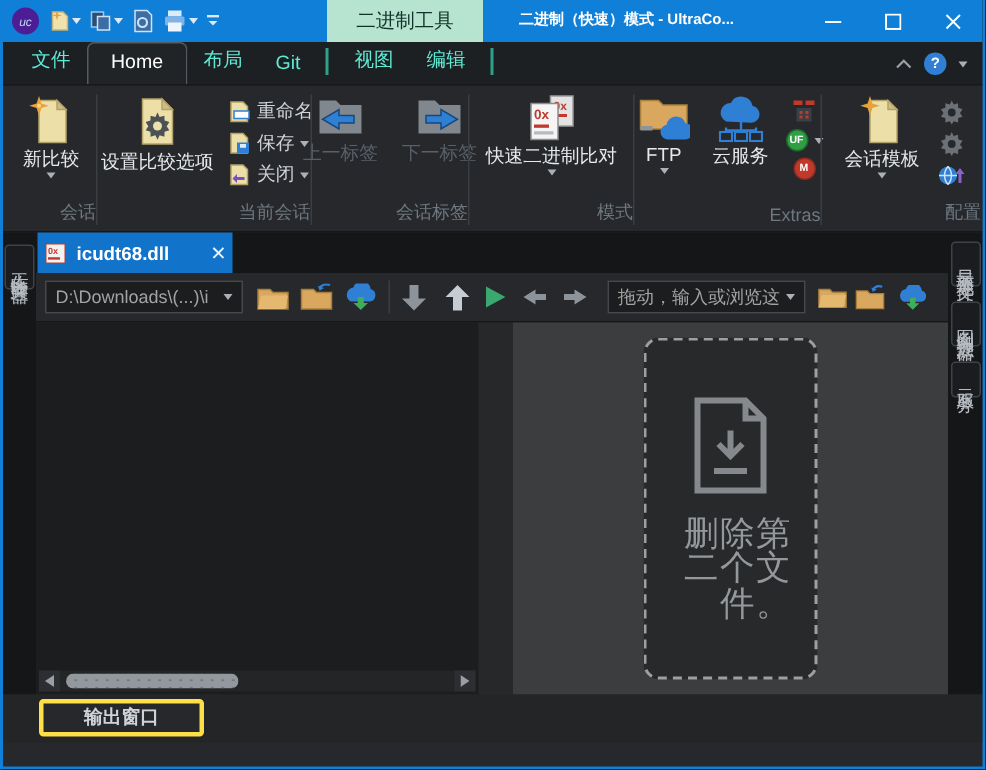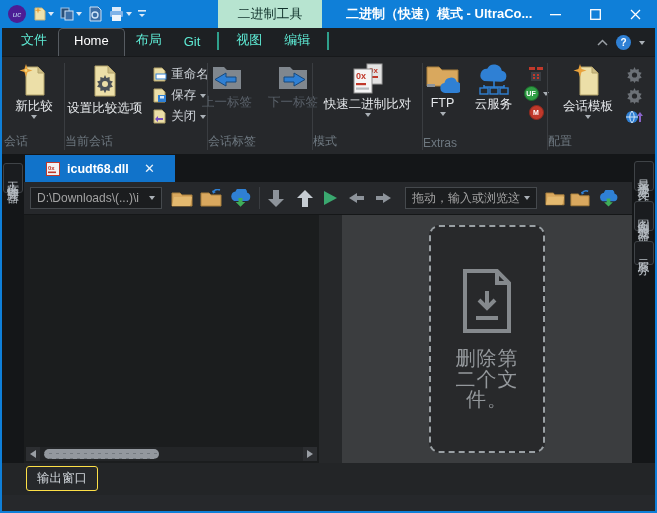--- a/index.html
+++ b/index.html
@@ -16,38 +16,38 @@
   .titlebar{ position:relative; height:28px; flex:0 0 28px; background:#0f7fd8; }
   .qat{ position:absolute; left:6px; top:0; height:28px; display:flex; align-items:center; gap:5px; }
   .qat .qbtn{ display:flex; align-items:center; gap:1px; }
   .logo{ width:18px; height:18px; border-radius:50%; background:#4c1d95; color:#bcd8f2;
          font-size:8px; font-weight:normal; font-style:italic; display:flex; align-items:center; justify-content:center; }
   .caret{ width:0; height:0; border-left:3px solid transparent; border-right:3px solid transparent; border-top:4px solid #dce9f6; }
   .caret.dark{ border-top-color:#aab0b6; }
   .ctx-tab{ position:absolute; left:216px; top:0; width:104px; height:28px; background:#b7e4d0;
             color:#11322b; font-size:13px; display:flex; align-items:center; justify-content:center; }
   .win-title{ position:absolute; left:344px; top:0; height:44px; line-height:28px;
-              color:#ffffff; font-weight:bold; font-size:13px; white-space:nowrap; }
+              color:#ffffff; font-weight:bold; font-size:10px; white-space:nowrap; }
   .win-controls{ position:absolute; right:0; top:0; height:28px; display:flex; }
   .win-btn{ width:40px; height:28px; display:flex; align-items:center; justify-content:center; }
   
   .menubar{ position:relative; height:29px; flex:0 0 29px; background:#1d2023;
             display:flex; align-items:flex-end; padding-left:8px; border-bottom:1px solid #17191b; }
   .menu-item{ padding:4px 11px 7px; color:#5eead4; font-size:13px; white-space:nowrap; }
   .menu-item.active{ color:#ffffff; border:1px solid #565b61; border-bottom:none;
                      border-radius:5px 5px 0 0; padding:4px 15px 8px; background:#212427; }
   .menu-sep{ width:2px; height:18px; background:#2fa08c; margin:0 6px 6px; }
   .menu-right{ position:absolute; right:10px; bottom:6px; display:flex; align-items:center; gap:8px; }
   .help-circle{ width:15px; height:15px; border-radius:50%; background:#2f80d4; color:#fff;
                 font-size:10px; font-weight:bold; display:flex; align-items:center; justify-content:center; }
   
   .ribbon{ height:98px; flex:0 0 98px; background:#26282b; display:flex; padding:2px 0 0 2px; border-bottom:1px solid #141618; }
   .grp{ display:flex; flex-direction:column; }
   .grp-content{ flex:1; display:flex; justify-content:center; padding-top:3px; }
-  .grp-label{ text-align:left; font-size:12px; color:#6e7880; padding:1px 0 4px; white-space:nowrap; }
+  .grp-label{ text-align:right; font-size:12px; color:#6e7880; padding:1px 0 4px; white-space:nowrap; }
   .grp-sep{ width:1px; background:#3a3d41; margin:4px 0; }
   .bigbtn{ display:flex; flex-direction:column; align-items:center; gap:2px; padding:1px 4px; }
   .bigbtn .blabel{ font-size:12.5px; color:#e6e9ec; white-space:nowrap; line-height:14px; }
   .bigbtn.disabled .blabel{ color:#596069; }
   .smallcol{ display:flex; flex-direction:column; gap:4px; margin-top:4px; }
   .smallbtn{ display:flex; align-items:center; gap:4px; font-size:12.5px; color:#ced3d9; white-space:nowrap; }
   .badge{ width:15px; height:15px; border-radius:50%; color:#fff; font-size:7px; font-weight:bold;
           display:flex; align-items:center; justify-content:center; }
   .badge.uf{ background:#2f9e44; border:1px solid #1d6b2d; }
   .badge.m{ background:#c0392b; border:1px solid #8e2a1f; }
@@ -55,22 +55,22 @@
   .main{ flex:0 0 308px; display:flex; }
   .side-strip{ background:#141618; display:flex; flex-direction:column; align-items:center; }
   .strip-left{ flex:0 0 22px; padding-top:8px; }
   .strip-right{ flex:0 0 23px; padding-top:6px; }
   .vtab{ writing-mode:vertical-rl; text-orientation:upright; font-size:12px; color:#b6bcc2;
          border:1px solid #3f4347; border-radius:3px; padding:8px 1px; letter-spacing:2px;
          background:#1a1c1f; margin-bottom:10px; line-height:16px; }
   .center{ flex:1; display:flex; flex-direction:column; }
   
   .tabrow{ height:27px; flex:0 0 27px; background:#141618; display:flex; align-items:stretch; }
-  .file-tab{ margin-left:1px; width:150px; background:#1173ca; display:flex; align-items:center;
-             gap:6px; padding:0 20px; }
+  .file-tab{ margin-left:1px; width:130px; background:#1173ca; display:flex; align-items:center;
+             gap:6px; padding:0 4px; }
   .file-tab .fname{ color:#ffffff; font-weight:bold; font-size:12.5px; flex:1; }
   .tab-close{ color:#eaf2fa; font-size:13px; line-height:13px; }
   
   .toolrow{ height:33px; flex:0 0 33px; background:#26282b; display:flex; align-items:center;
             padding-left:6px; border-bottom:1px solid #151718; }
   .combo{ width:132px; height:22px; background:#1b1d1f; border:1px solid #45494d; display:flex;
           align-items:center; padding:0 6px; gap:4px; }
   .combo .ctext{ flex:1; font-size:12px; color:#a3a3a3; white-space:nowrap; overflow:hidden; }
   .tool-ico{ display:flex; align-items:center; justify-content:center; }
   .tool-sep{ width:1px; height:22px; background:#3a3d41; margin:0 7px; }
@@ -81,26 +81,26 @@
   .pane-right{ flex:1; background:#3b3d3f; position:relative; }
   .hscroll{ position:absolute; left:2px; right:2px; bottom:2px; height:14px; display:flex; align-items:center; background:#232527; }
   .sbtn{ width:14px; height:14px; background:#2c2e31; display:flex; align-items:center; justify-content:center; flex:0 0 14px; }
   .strack{ flex:1; height:14px; position:relative; }
   .sthumb{ position:absolute; left:4px; top:2px; width:115px; height:10px; border-radius:5px;
            background:#93989e; background-image:radial-gradient(#747a80 1px, transparent 1.2px);
            background-size:7px 5px; background-position:3px 2px; }
   .dropzone{ position:absolute; left:50%; top:10px; transform:translateX(-50%);
              width:116px; height:228px; background:#28292b; border:2px dashed #9aa0a4; border-radius:10px;
              display:flex; flex-direction:column; align-items:center; justify-content:center; gap:14px; }
-  .dz-text{ width:82px; font-size:20px; line-height:1.02; color:#94989c; text-align:center;
+  .dz-text{ width:82px; font-size:23px; line-height:1.02; color:#94989c; text-align:right;
             word-break:break-all; letter-spacing:1px; }
   
   .bottombar{ flex:0 0 32px; background:#232527; position:relative; }
-  .output-tab{ position:absolute; left:24px; top:3px; height:25px; border:1px solid #fde047; border-radius:3px;
-               background:#26282b; color:#ced3d8; font-size:12.5px; display:flex; align-items:center; padding:0 10px; }
+  .output-tab{ position:absolute; left:24px; top:3px; height:25px; border:3px solid #fde047; border-radius:3px;
+               background:#26282b; color:#ced3d8; font-size:12.5px; display:flex; align-items:center; padding:0 27px;font-weight:bold; }
   .statusbar{ flex:0 0 16px; background:#26282b; display:flex; align-items:center; padding:0 8px;
               font-size:12px; color:#8a9199; position:relative;margin-top:20px; }
   .grip{ position:absolute; right:2px; bottom:2px; }
   svg{ display:block; }
 </style>
 </head>
 <body>
 
 <div class="window">
 

